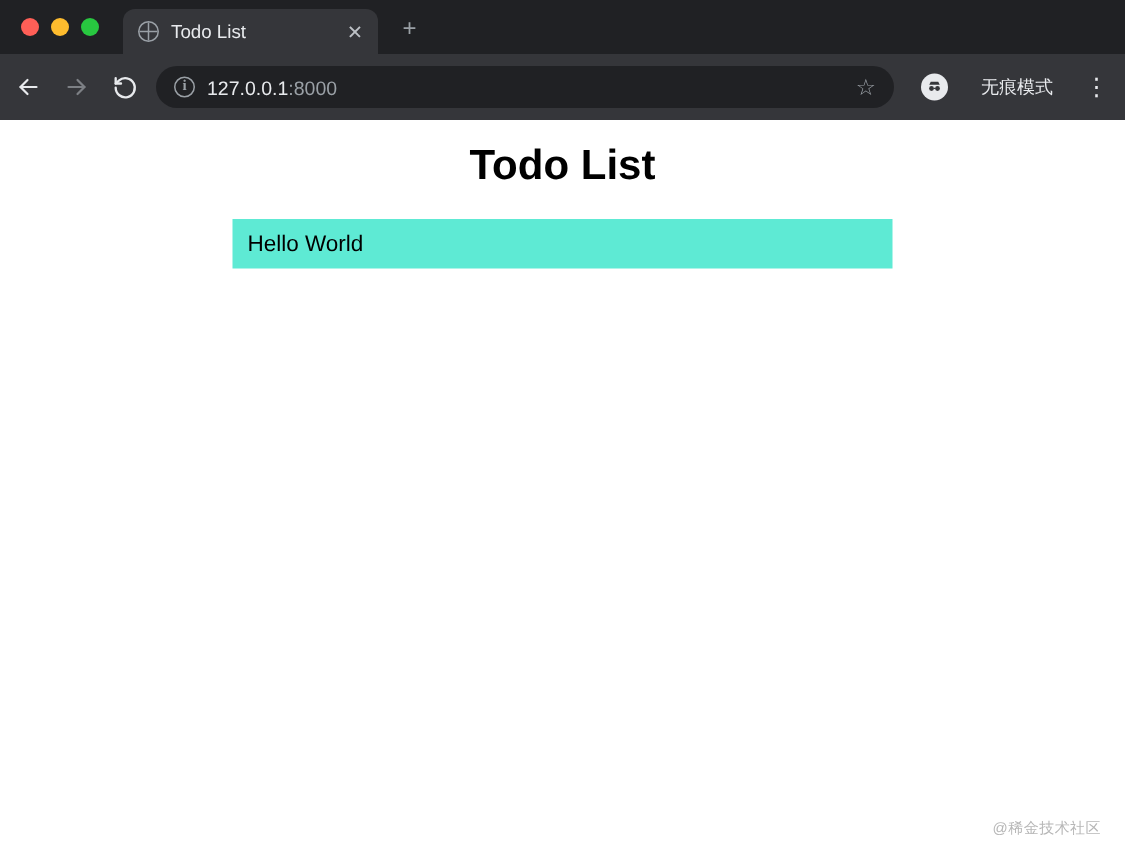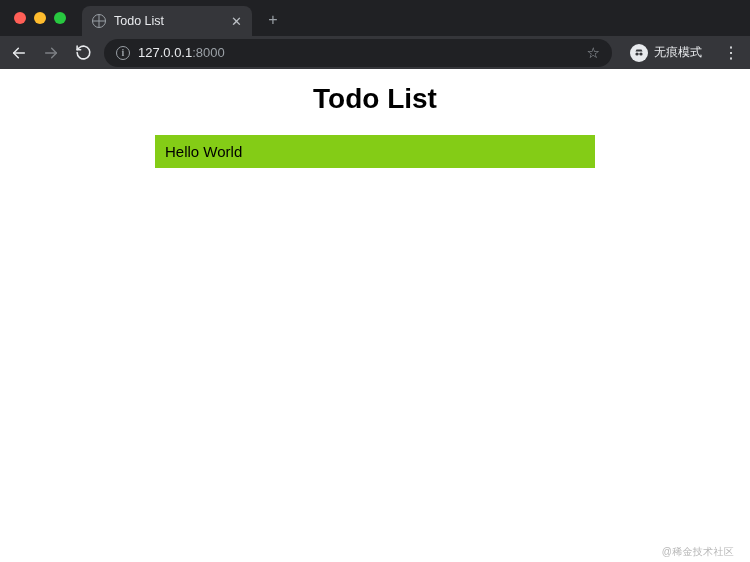--- a/index.html
+++ b/index.html
@@ -61,21 +61,21 @@
     .newtab {
       color: #9aa0a6;
       width: 26px; height: 26px;
       display: flex; align-items: center; justify-content: center;
       font-size: 16px;
       margin-left: 8px;
       margin-top: 4px;
     }
     .toolbar {
       background: #35363a;
-      height: 33px;
+      height: 44px;
       display: flex;
       align-items: center;
       padding: 0 8px;
       gap: 10px;
     }
     .nav-btn {
       color: #e8eaed;
       width: 22px; height: 22px;
       display: flex; align-items: center; justify-content: center;
     }
@@ -109,21 +109,21 @@
       font-size: 10px; font-weight: 600;
       color: #9aa0a6;
       font-family: Georgia, serif;
     }
     .omni-main { color: #e8eaed; }
     .omni-port { color: #9aa0a6; }
     .star { margin-left: auto; color: #9aa0a6; font-size: 15px; }
     .profile-chip {
       display: flex;
       align-items: center;
-      gap: 6px;
+      gap: 22px;
       color: #e8eaed;
       font-size: 12px;
       padding: 3px 8px;
       border-radius: 14px;
     }
     .avatar {
       width: 18px; height: 18px;
       background: #e8eaed;
       border-radius: 50%;
       display: flex; align-items: center; justify-content: center;
@@ -144,21 +144,21 @@
     .page h1 {
       text-align: center;
       font-size: 28px;
       font-weight: 700;
       color: #000;
       margin-bottom: 20px;
     }
     .todo-item {
       width: 440px;
       margin: 0 auto;
-      background: #84cc16;
+      background: #5eead4;
       padding: 8px 10px;
       font-size: 15px;
       color: #000;
     }
     .watermark {
       position: absolute;
       right: 16px;
       bottom: 3px;
       font-size: 10px;
       color: #b7b7b7;

